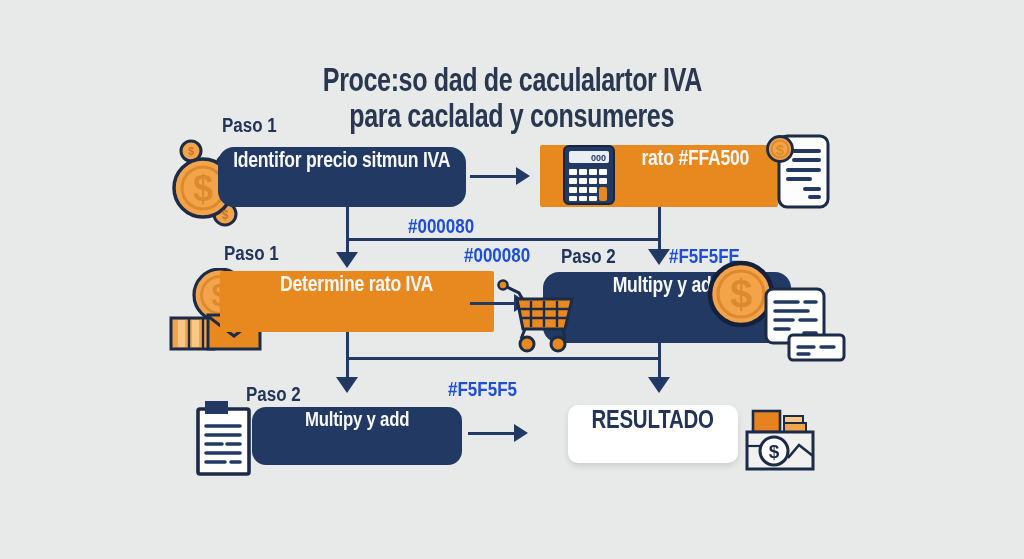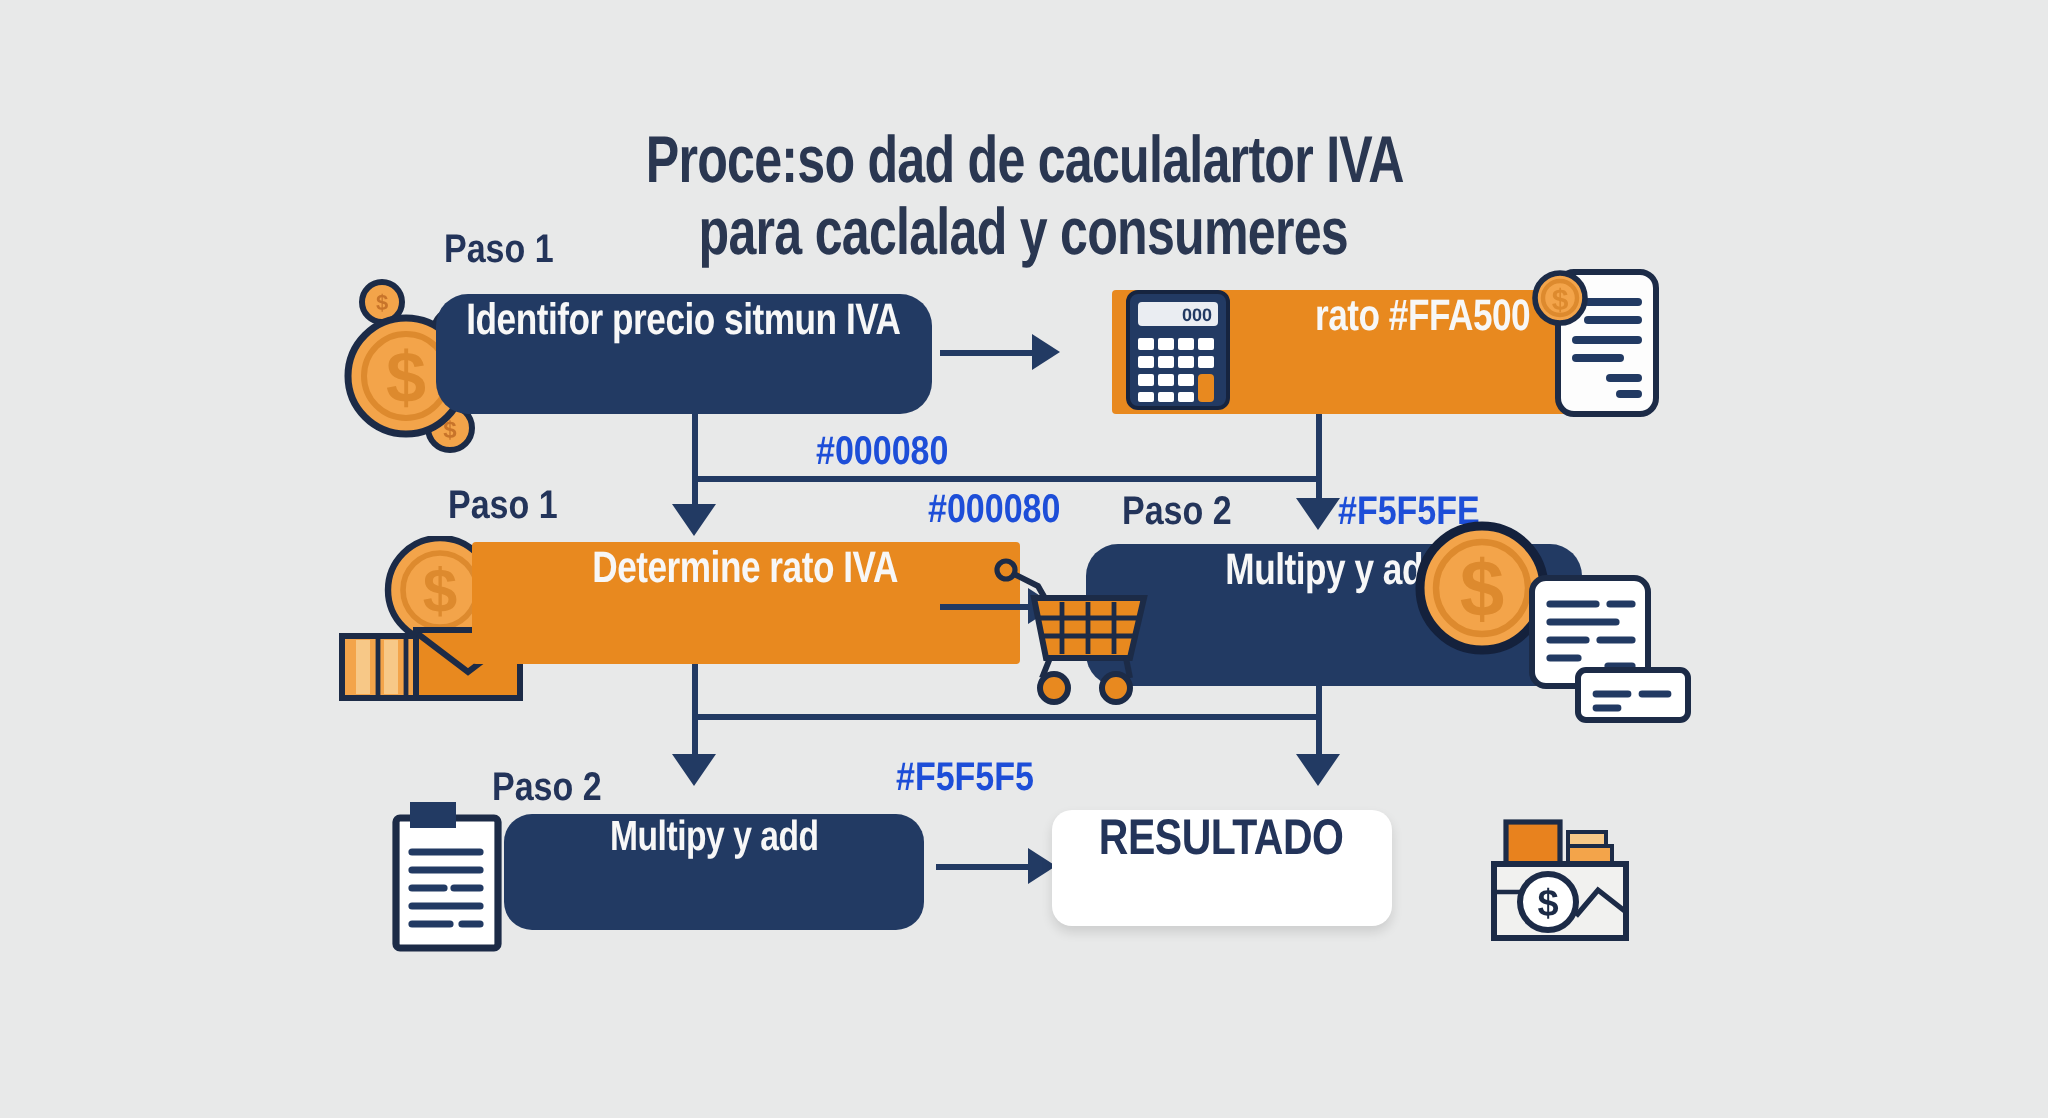--- a/index.html
+++ b/index.html
@@ -16,21 +16,21 @@
 
   .step-label{position:absolute;color:#23345A;font-weight:700;font-size:20px;}
   .step-label .cond{display:inline-block;transform:scaleX(0.85);transform-origin:left center;white-space:nowrap;}
 
   .hex-label{position:absolute;color:#1d4ed8;font-weight:700;font-size:20px;}
   .hex-label .cond{display:inline-block;transform:scaleX(0.85);transform-origin:left center;white-space:nowrap;}
 
   .box{position:absolute;display:flex;align-items:flex-start;justify-content:center;
     color:#F7F7F7;font-weight:700;border-radius:16px;}
   .box.navy{background:var(--navy);}
-  .box.orange{background:var(--orange);border-radius:2px;margin-left:16px;}
+  .box.orange{background:var(--orange);border-radius:2px;}
   .box.white{background:var(--white);color:#23345A;border-radius:10px;
     box-shadow:0 3px 6px rgba(0,0,0,0.12);}
   .box-text{display:inline-block;font-size:22px;letter-spacing:-0.3px;
     transform:scaleX(0.8);transform-origin:center;white-space:nowrap;}
   .box.white .box-text{font-size:25px;transform:scaleX(0.82);}
 
   .icon{position:absolute;}
   .vline{position:absolute;width:3px;background:var(--navy);}
   .hline{position:absolute;height:3px;background:var(--navy);}
   .arrowhead-down{position:absolute;width:0;height:0;
@@ -256,21 +256,21 @@
 
   <div class="box navy" style="left:252px;top:407px;width:210px;height:58px;border-radius:14px">
     <span class="box-text" style="font-size:21px">Multipy y add</span>
   </div>
 
   <div class="harrow" style="left:468px;top:424px;width:60px">
     <div class="shaft" style="width:48px"></div>
       <div class="head"></div>
   </div>
 
-  <div class="box white" style="left:526px;top:405px;width:170px;height:58px">
+  <div class="box white" style="left:568px;top:405px;width:170px;height:58px">
     <span class="box-text">RESULTADO</span>
   </div>
 
   <div class="icon" style="left:744px;top:406px">
     <svg width="78" height="66" viewBox="0 0 78 66">
       <rect x="9" y="5" width="27" height="21" fill="#E8821E" stroke="#1C2B47" stroke-width="2.6"></rect>
       <rect x="40" y="10" width="19" height="7" fill="#F7C887" stroke="#1C2B47" stroke-width="2"></rect>
       <rect x="40" y="17" width="22" height="9" fill="#F3A44A" stroke="#1C2B47" stroke-width="2"></rect>
       <rect x="3" y="26" width="66" height="37" fill="#F1F1EF" stroke="#1C2B47" stroke-width="3"></rect>
       <line x1="3" y1="40" x2="28" y2="40" stroke="#1C2B47" stroke-width="2.2"></line>

